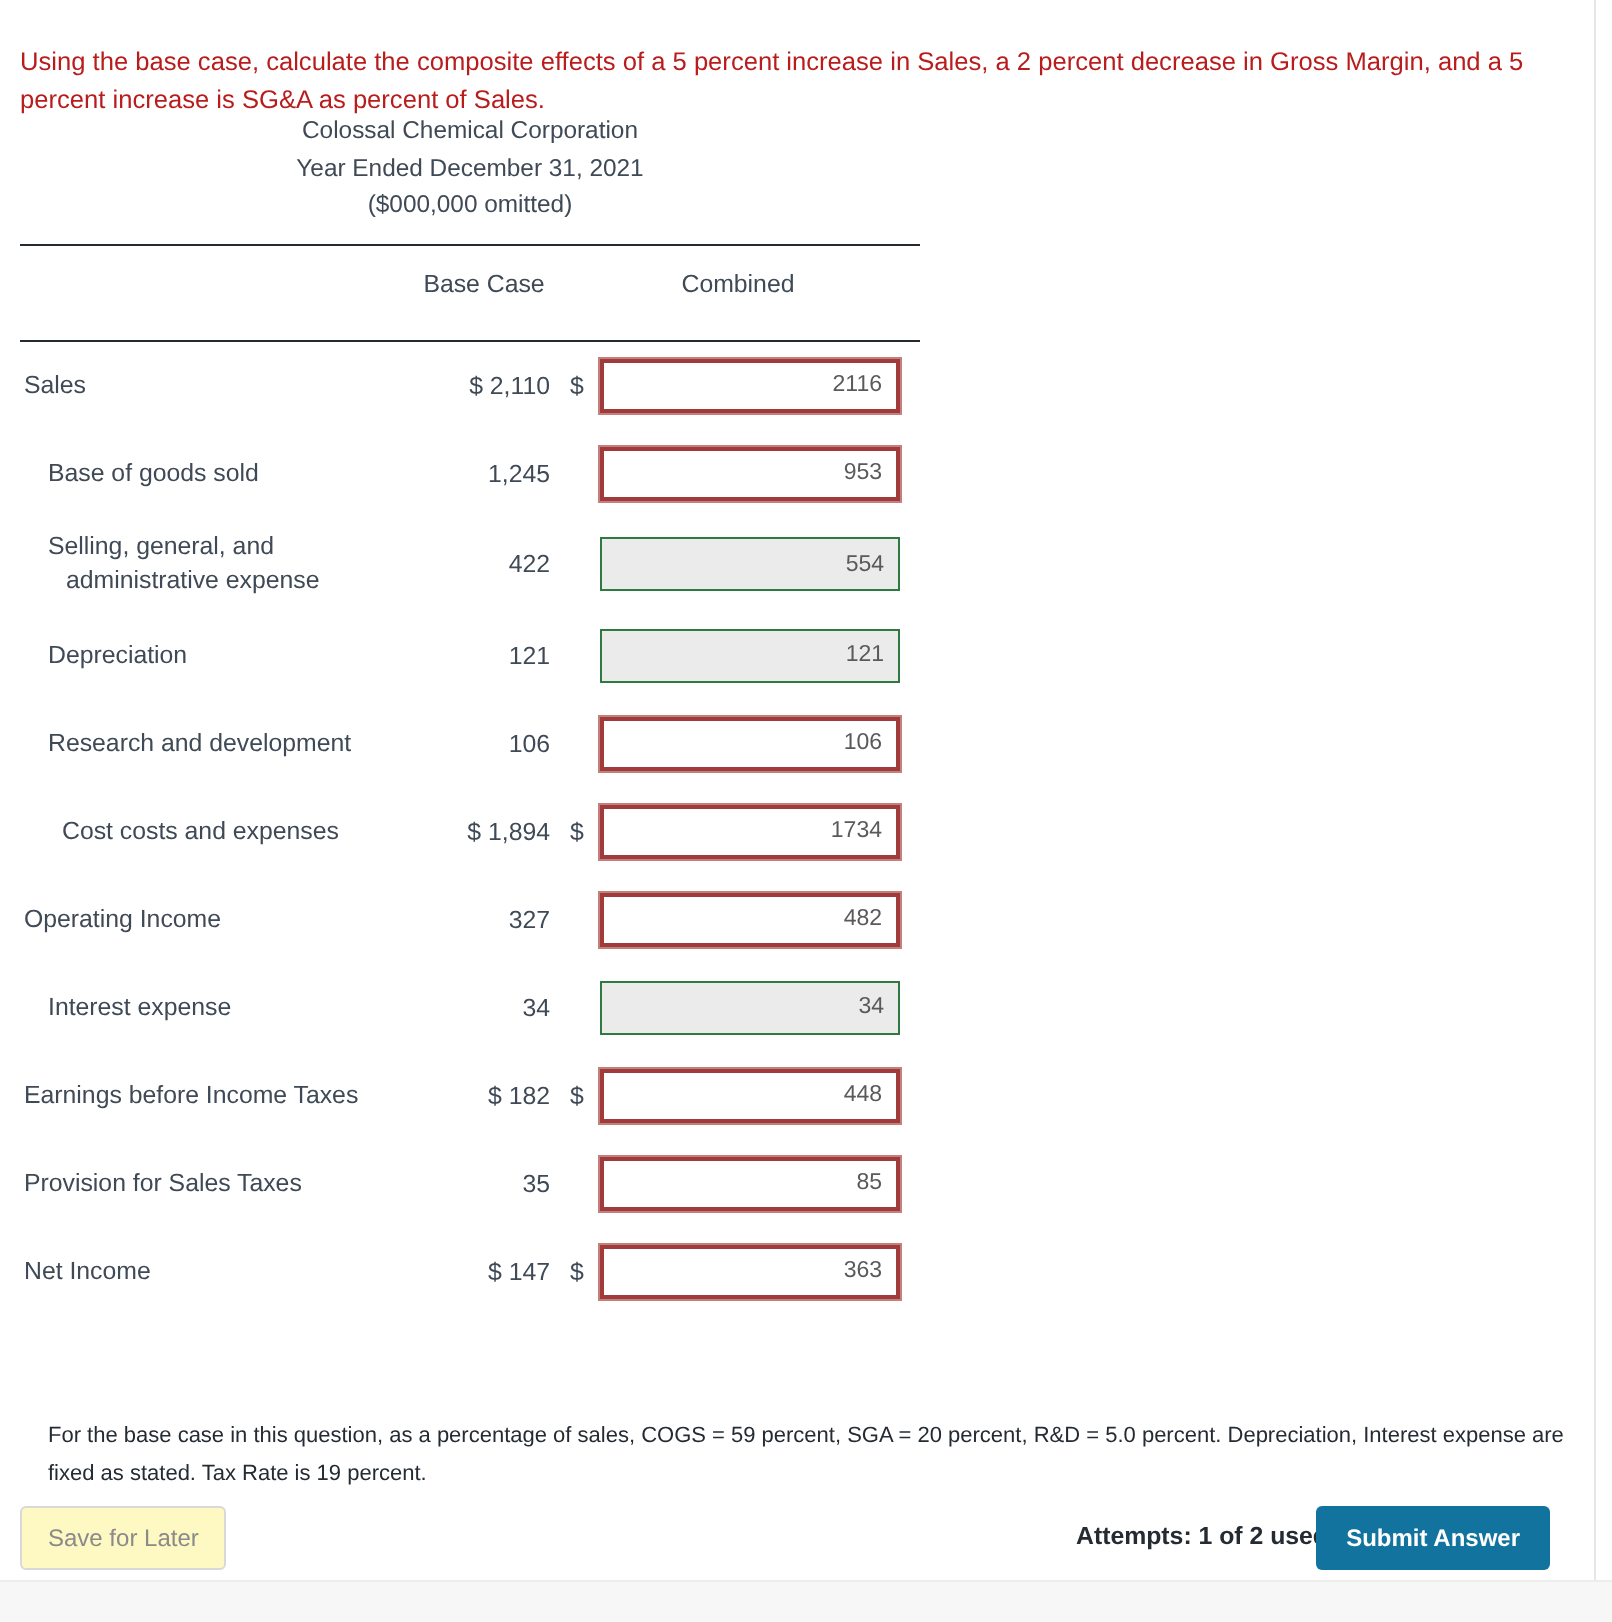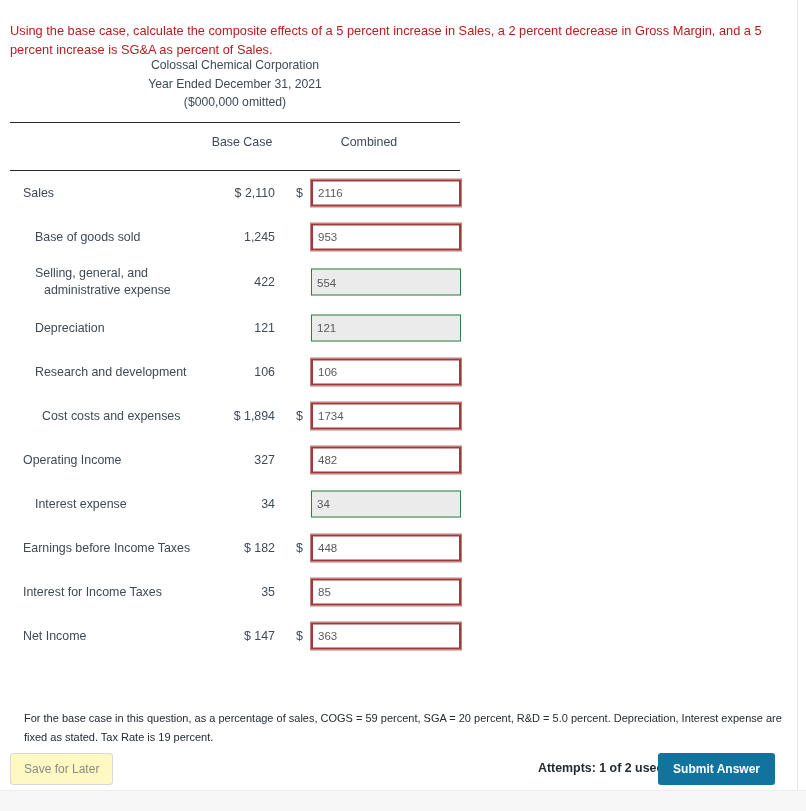--- a/index.html
+++ b/index.html
@@ -78,21 +78,21 @@
     position: absolute;
     top: 12px;
     font-size: 12.4px;
     color: #3f4a56;
     text-align: center;
   }
   .ch-base { left: 192px; width: 100px; }
   .ch-comb { left: 319px; width: 100px; }
 
   
-  .rows { position: relative; margin-left: 11px; }
+  .rows { position: relative; }
   .row {
     position: relative;
     height: 44px;
   }
   .row.tall { height: 47px; }
 
   .r-label {
     position: absolute;
     left: 12px;
     top: 50%;
@@ -128,20 +128,21 @@
   .field {
     position: absolute;
     left: 300px;
     top: 50%;
     transform: translateY(-50%);
     width: 150px;
     height: 27px;
     font-family: "Liberation Sans", sans-serif;
     font-size: 11.5px;
     color: #5a5a5a;
+    text-align: right;
     padding: 0 7px 0 5px;
     background: #ffffff;
     outline: none;
   }
   
   .field.red {
     border: 2px solid #a13b3b;
     background: #ffffff;
     box-shadow: 0 0 0 1px #c4807f;
   }
@@ -273,21 +274,21 @@
           <div class="r-base">34</div>
           <input type="text" class="field green" value="34" style="">
         </div>
         <div class="row">
           <div class="r-label">Earnings before Income Taxes</div>
           <div class="r-base">$ 182</div>
           <div class="r-dollar">$</div>
           <input type="text" class="field red" value="448" style="">
         </div>
         <div class="row">
-          <div class="r-label">Interest for Income Taxes</div>
+          <div class="r-label">Provision for Sales Taxes</div>
           <div class="r-base">35</div>
           <input type="text" class="field red" value="85" style="">
         </div>
         <div class="row">
           <div class="r-label">Net Income</div>
           <div class="r-base">$ 147</div>
           <div class="r-dollar">$</div>
           <input type="text" class="field red" value="363" style="">
         </div>
       </div>

